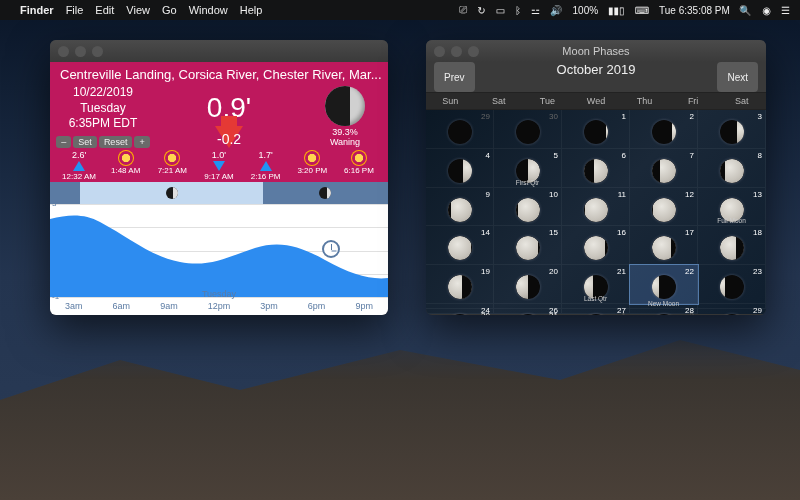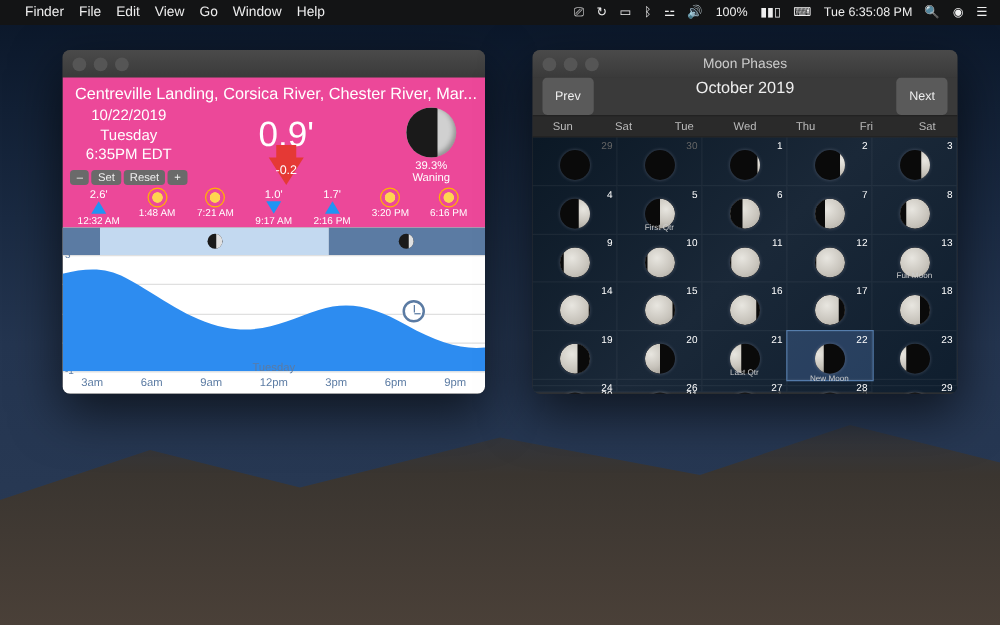--- a/index.html
+++ b/index.html
@@ -1,45 +1,45 @@
 <!DOCTYPE html>
 <html><head>
 <meta charset="utf-8">
 <style>
 *{margin:0;padding:0;box-sizing:border-box;font-family:-apple-system,BlinkMacSystemFont,"Helvetica Neue",sans-serif;-webkit-font-smoothing:antialiased}
 body{width:800px;height:500px;overflow:hidden;background:linear-gradient(180deg,#0a1628 0%,#1a2a42 35%,#243550 55%,#2a3b56 100%);position:relative}
 body::after{content:"";position:absolute;bottom:0;left:0;right:0;height:200px;background:linear-gradient(180deg,transparent 0%,#3a3530 40%,#4a4038 100%);clip-path:polygon(0 50%,15% 30%,30% 45%,50% 25%,70% 40%,85% 20%,100% 35%,100% 100%,0 100%)}
 
 .menubar{position:absolute;top:0;left:0;right:0;height:20px;background:rgba(20,20,20,.95);display:flex;align-items:center;padding:0 10px;color:#eee;font-size:11px;z-index:100}
 .menubar .apple{font-size:13px;margin-right:10px}
-.menubar .appname{font-weight:400;margin-right:12px}
+.menubar .appname{font-weight:700;margin-right:12px}
 .menubar .mitem{margin-right:12px;cursor:default}
 .menubar .right{margin-left:auto;display:flex;align-items:center;gap:10px}
 .menubar .right span{font-size:10px}
 
 .window{position:absolute;background:#353535;border-radius:6px;box-shadow:0 15px 40px rgba(0,0,0,.6);overflow:hidden;z-index:10}
 .titlebar{height:22px;background:linear-gradient(#4a4a4a,#3a3a3a);display:flex;align-items:center;padding:0 8px;position:relative}
 .traffic{display:flex;gap:6px}
 .traffic span{width:11px;height:11px;border-radius:50%;background:#555}
 .wintitle{position:absolute;left:0;right:0;text-align:center;color:#ccc;font-size:11px;pointer-events:none}
 
 .tide{left:50px;top:40px;width:338px;height:275px}
-.tide-header{position:relative;height:120px;background:#ec4899;overflow:hidden}
+.tide-header{position:relative;height:120px;background:#be185d;overflow:hidden}
 .water-bg{position:absolute;inset:0;background:repeating-linear-gradient(180deg,#2a2a2a 0,#3a3838 2px,#2a2a2a 4px),linear-gradient(#3a3a3a,#252525);opacity:.8}
 .tide-header>*{position:relative}
 .location{color:#fff;font-size:13px;padding:5px 10px 2px;white-space:nowrap;overflow:hidden}
 .tide-row{display:flex;align-items:flex-end;padding:0 10px}
 .tide-date{width:86px;color:#fff;font-size:12px;line-height:1.3;text-align:center}
 .segbtns{display:flex;gap:2px;margin-top:4px;justify-content:center}
 .segbtns button{background:#6a6a6a;border:none;color:#eee;font-size:9px;padding:1px 5px;border-radius:3px}
 .tide-level{flex:1;text-align:center;color:#fff}
 .tide-level .cur{font-size:28px;font-weight:300}
 .tide-arrow{width:0;height:0;border-left:14px solid transparent;border-right:14px solid transparent;border-top:22px solid #e53935;margin:2px auto 0;position:relative}
 .tide-arrow::before{content:"";position:absolute;top:-32px;left:-8px;width:16px;height:12px;background:#e53935}
-.tide-arrow .chg{position:absolute;top:-17px;left:-12px;font-size:10px;color:#fff;width:24px}
+.tide-arrow .chg{position:absolute;top:-17px;left:-12px;font-size:14px;color:#fff;width:24px}
 .moon-col{width:66px;text-align:center;color:#fff}
 .moon-big{width:40px;height:40px;border-radius:50%;background:#d0d0d0;position:relative;margin:2px auto;overflow:hidden;box-shadow:inset -2px -2px 4px rgba(0,0,0,.3)}
 .moon-big::after{content:"";position:absolute;top:0;left:0;width:62%;height:100%;background:#1a1a1a;border-radius:50% 0 0 50%}
 .moon-pct{font-size:9px;line-height:1.1}
 
 .forecast{display:flex;justify-content:space-between;padding:2px 6px}
 .fcell{text-align:center;color:#fff;font-size:8px;width:46px}
 .fcell .ht{font-size:9px}
 .ficon{width:14px;height:14px;margin:1px auto}
 .ficon.up{border-left:6px solid transparent;border-right:6px solid transparent;border-bottom:10px solid #2094f3;width:0;height:0}

